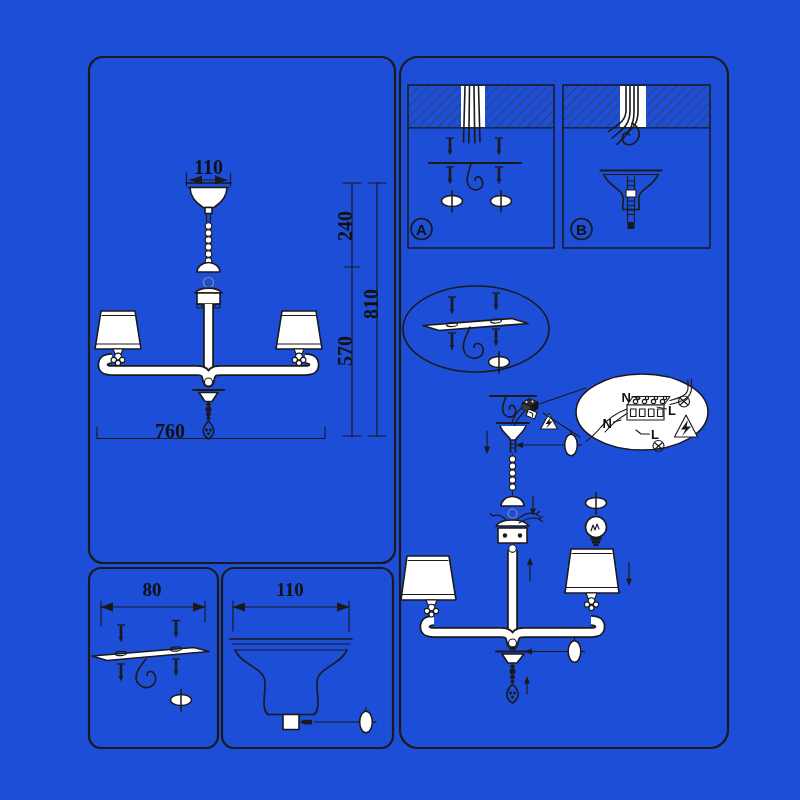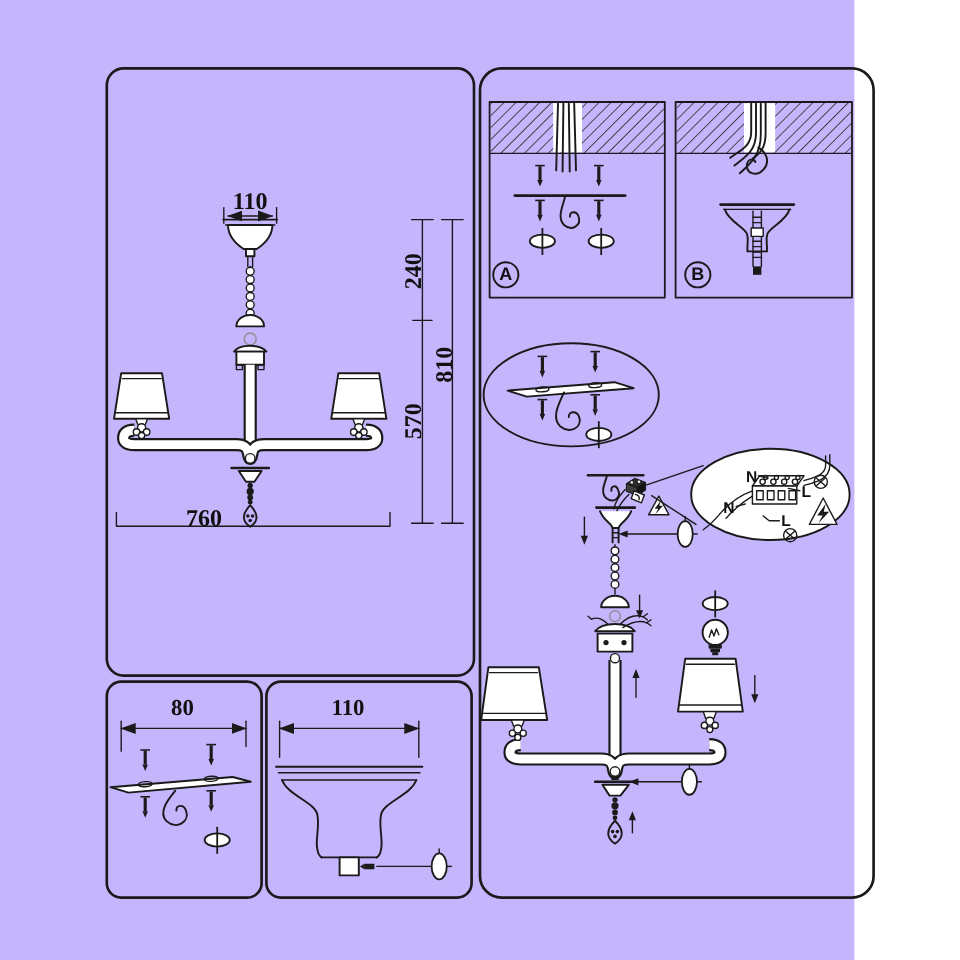--- a/index.html
+++ b/index.html
@@ -1,16 +1,16 @@
 <!DOCTYPE html>
 <html><head>
 <meta charset="utf-8">
 <style>
   html,body{margin:0;padding:0;background:#ffffff;}
-  .page{width:712px;height:800px;position:relative;background:#c4b5fd;}
+  .page{width:800px;height:800px;position:relative;background:#1d4ed8;}
   svg{display:block;}
   .s{stroke:#1a1a1a;fill:none;stroke-width:1.6;stroke-linecap:round;stroke-linejoin:round;}
   .s2{stroke-width:2.2;}
   .s15{stroke-width:1.5;}
   .thin{stroke-width:1.15;}
   .f{fill:#1a1a1a;stroke:none;}
   .wf{fill:#ffffff;}
   .gray{stroke:#8f8f8f;}
   .txt{font-family:"Liberation Serif",serif;font-size:20px;font-weight:bold;fill:#111;}
   .txtS{font-family:"Liberation Serif",serif;font-size:19px;font-weight:bold;fill:#111;}

